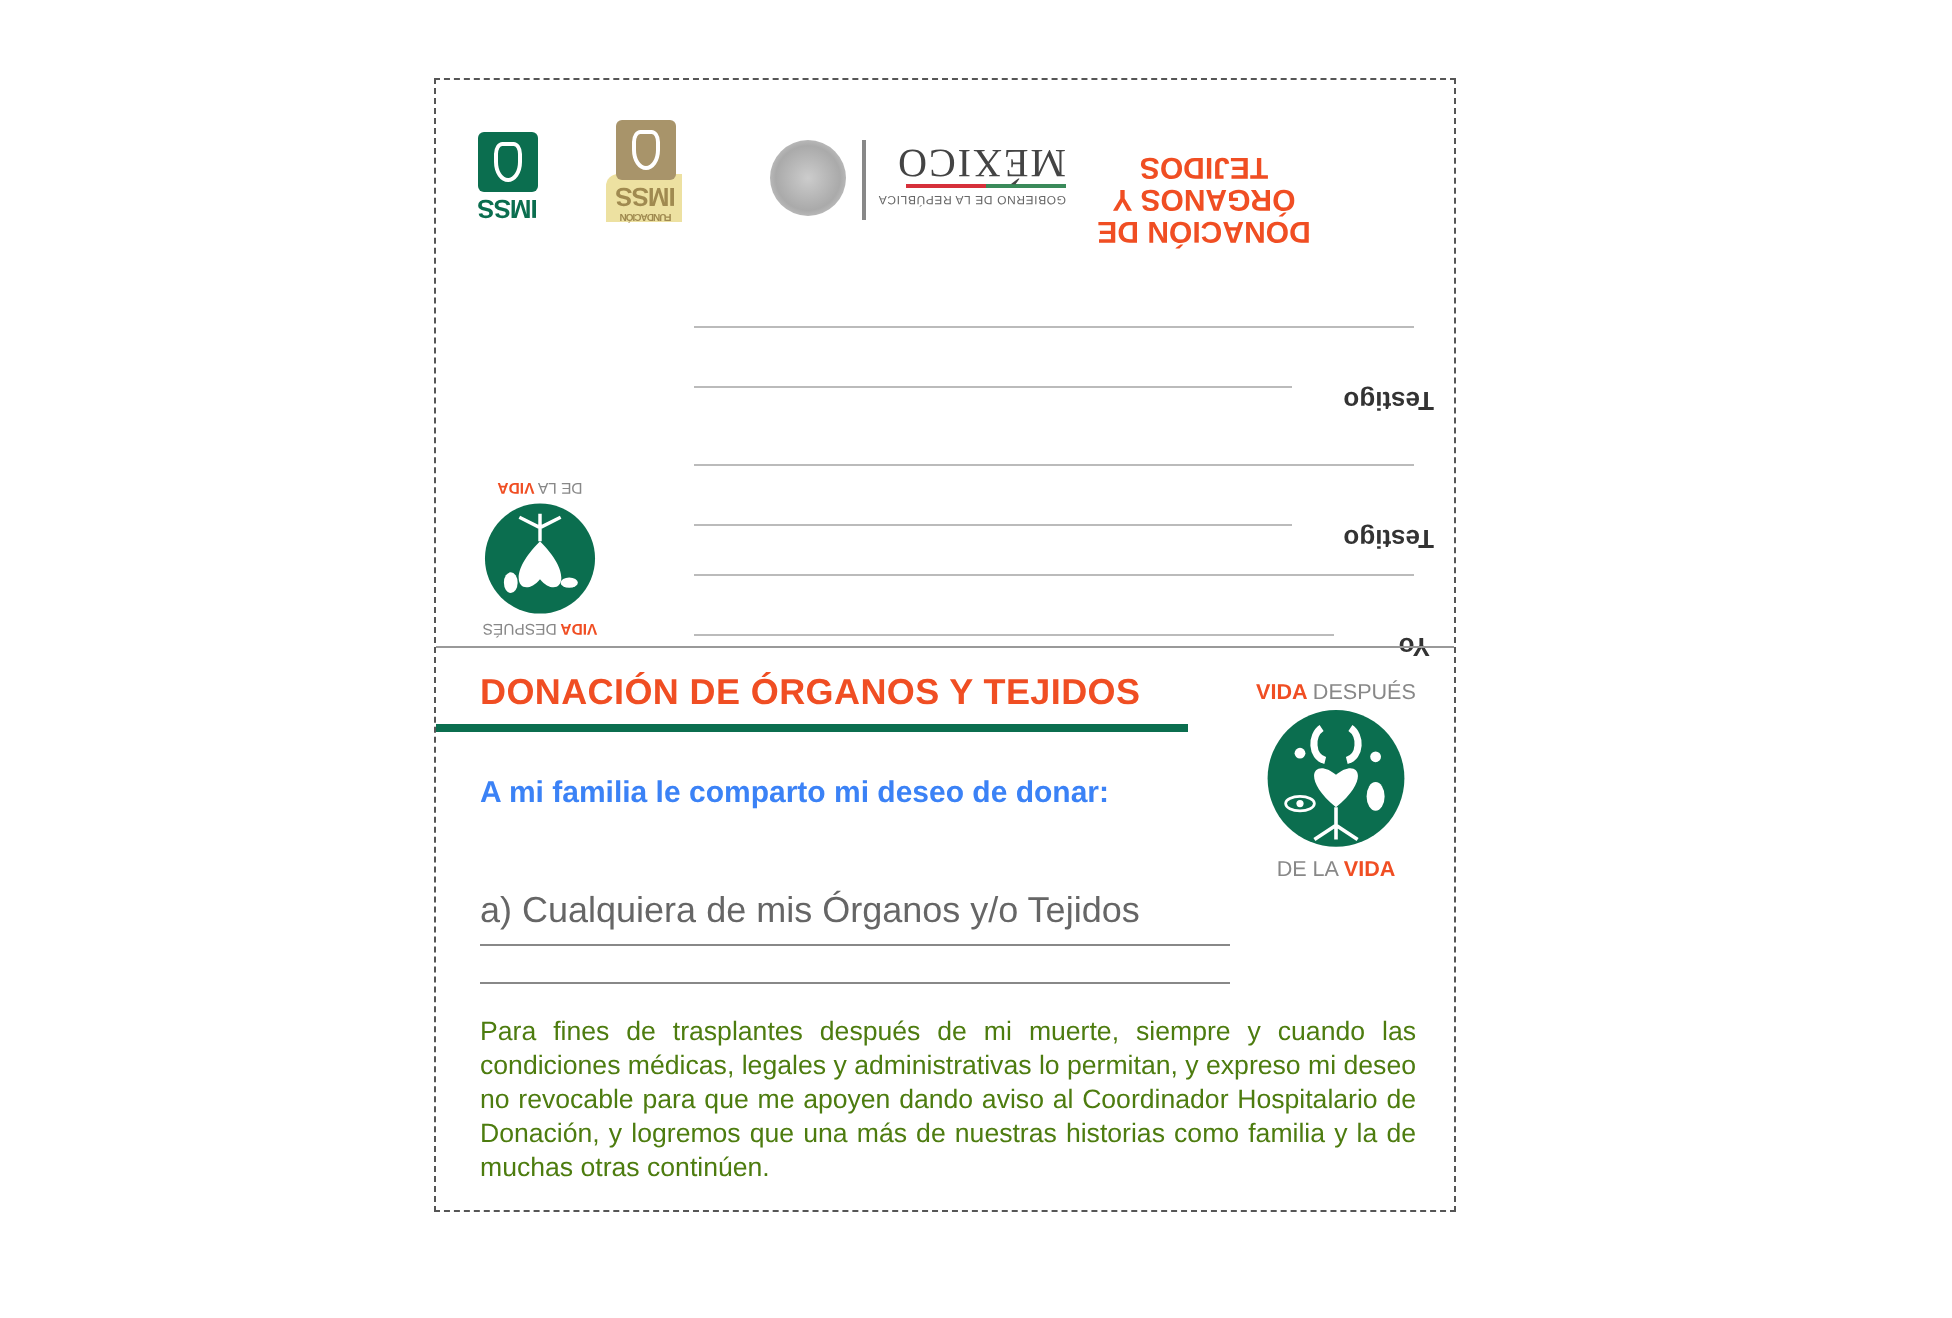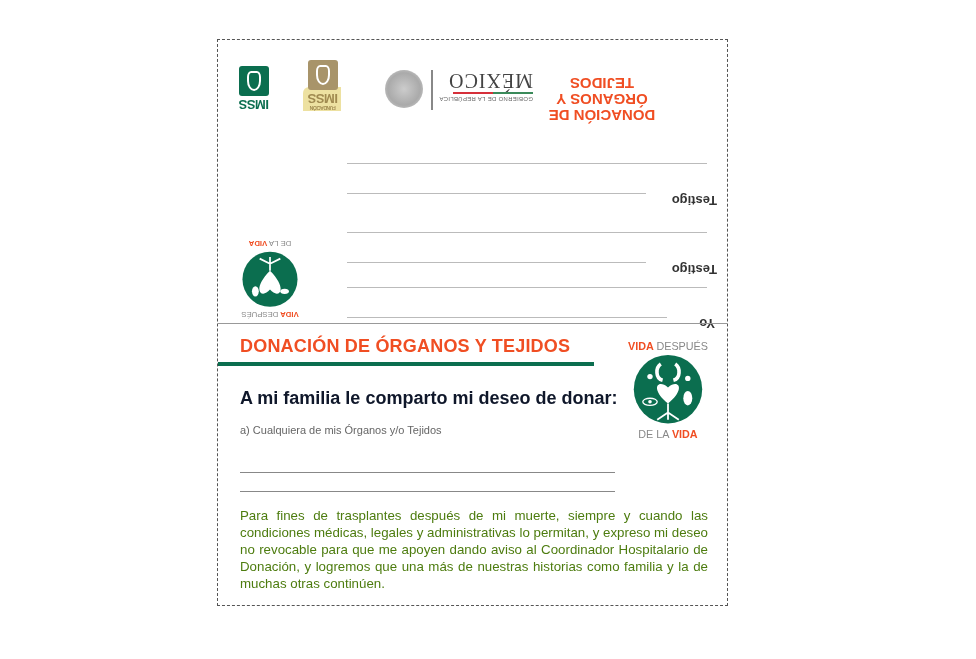--- a/index.html
+++ b/index.html
@@ -26,22 +26,22 @@
   .fund-flag { position:absolute; left:0; top:0; width:38px; height:24px; background:#e8d98a; opacity:0.8; border-radius:0 0 6px 0; }
   .fund .imss-box { background:#a8946a; }
 
   .sig-line { position:absolute; height:1px; background:#bbb; }
   .sig-label { position:absolute; font-weight:bold; font-size:13px; color:#333; }
   .emblem-small { position:absolute; left:409px; top:14px; width:80px; height:80px; }
 
   
   .bh-title { position:absolute; left:22px; top:296px; color:#f04e23; font-weight:bold; font-size:18px; letter-spacing:0.2px; }
   .bh-rule { position:absolute; left:0; top:322px; width:376px; height:4px; background:#0b6e4f; }
-  .bh-sub { position:absolute; left:22px; top:348px; color:#0f172a; font-weight:bold; font-size:18px; }
-  .bh-opt { position:absolute; left:22px; color:#666; font-size:11px; }
+  .bh-sub { position:absolute; left:22px; top:348px; color:#3b82f6; font-weight:bold; font-size:15px; }
+  .bh-opt { position:absolute; left:22px; color:#666; font-size:18px;margin-top:21px; }
   .bh-line { position:absolute; left:22px; width:375px; height:1px; background:#888; }
   .bh-para { position:absolute; left:22px; top:467px; width:468px; color:#4d7c0f; font-size:13.3px; line-height:17px; text-align:justify; }
   .emblem-big { position:absolute; left:405px; top:296px; width:90px; height:110px; }
 </style>
 </head>
 <body>
 
 <div class="card">
 
   <div class="top-half">

